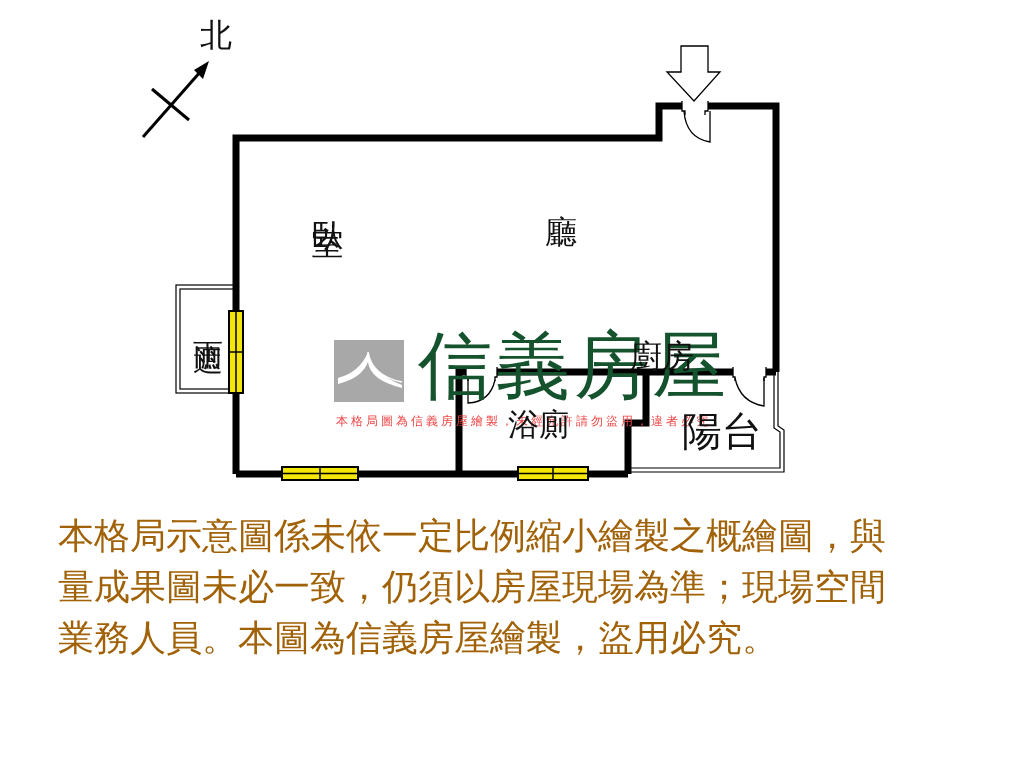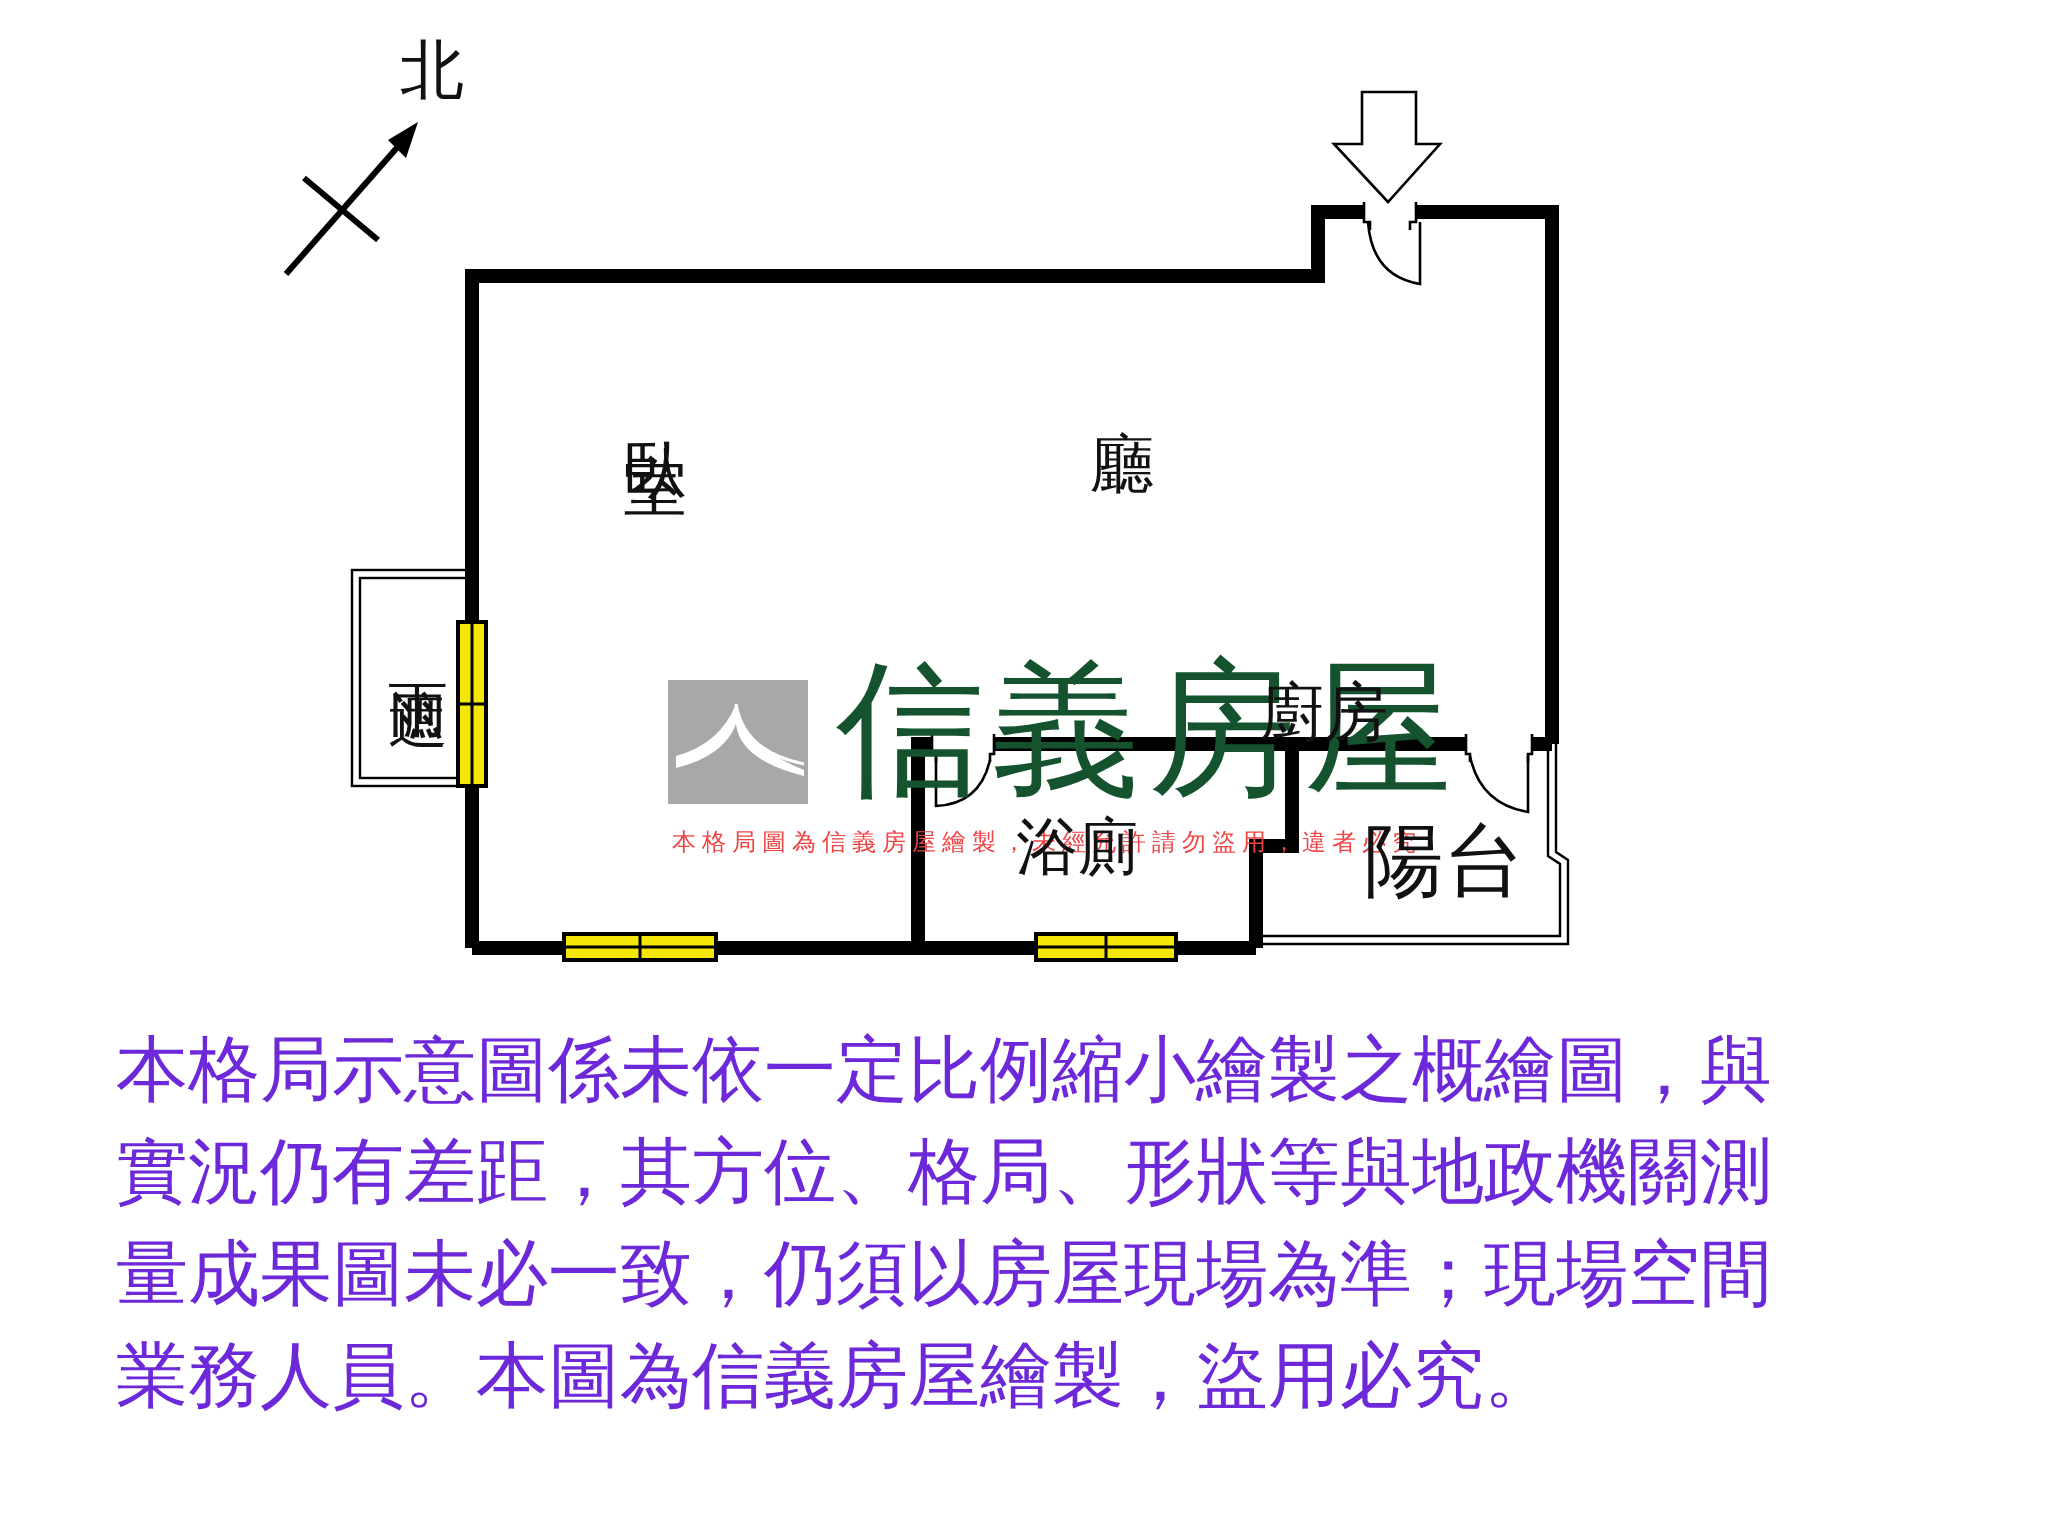--- a/index.html
+++ b/index.html
@@ -7,21 +7,21 @@
          font-family: "DejaVu Serif", "Liberation Serif", serif; }
   .plan { position: absolute; left: 0; top: 0; width: 1024px; height: 500px; }
   .lbl { position: absolute; color: #111; font-size: 32px; line-height: 1; }
   .lbl-v { writing-mode: vertical-rl; letter-spacing: 4px; }
   .north-label { position: absolute; left: 200px; top: 14px; font-size: 32px; color: #111; }
   .wm-title { position: absolute; left: 418px; top: 328px; font-size: 74px; color: #14532d;
               font-family: "DejaVu Sans", "Liberation Sans", sans-serif; letter-spacing: 4px; line-height: 1; }
   .wm-sub { position: absolute; left: 336px; top: 413px; font-size: 12px; color: #ef4444;
             font-family: "DejaVu Sans", "Liberation Sans", sans-serif; letter-spacing: 3px; white-space: nowrap; }
   .disclaimer { position: absolute; left: 58px; top: 510px; width: 920px; font-size: 36px;
-                line-height: 51px; color: #6d28d9; }
+                line-height: 51px; color: #a16207; }
   .disclaimer div { white-space: nowrap; }
 </style>
 </head>
 <body>
 
 <div class="plan">
   <svg width="1024" height="500" viewBox="0 0 1024 500">
 
     <g>
       <rect x="334" y="340" width="70" height="62" fill="#a8a8a8"></rect>
@@ -105,16 +105,15 @@
 
 <div class="lbl lbl-v" style="left:312px; top:196px;">臥室</div>
 <div class="lbl" style="left:545px; top:216px;">廳</div>
 <div class="lbl" style="left:630px; top:340px;">廚房</div>
 <div class="lbl" style="left:508px; top:409px; font-size:31px;">浴廁</div>
 <div class="lbl" style="left:682px; top:411px; font-size:40px;">陽台</div>
 <div class="lbl lbl-v" style="left:193px; top:318px; font-size:30px; letter-spacing:2px;">雨遮</div>
 
 <div class="disclaimer">
   <div>本格局示意圖係未依一定比例縮小繪製之概繪圖，與</div>
-  <div>實況仍有差距，其方位、格局、形狀等與地政機關測</div>
   <div>量成果圖未必一致，仍須以房屋現場為準；現場空間</div>
   <div>業務人員。本圖為信義房屋繪製，盜用必究。</div>
 </div>
 
 </body></html>

